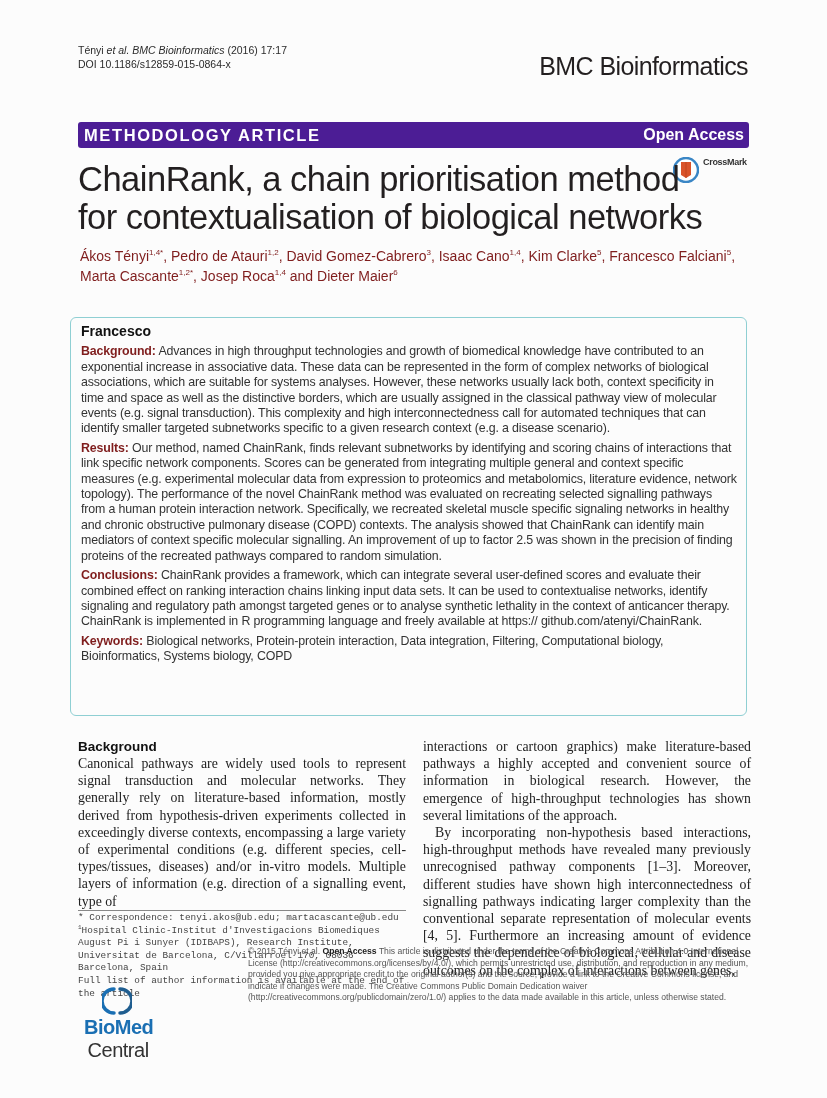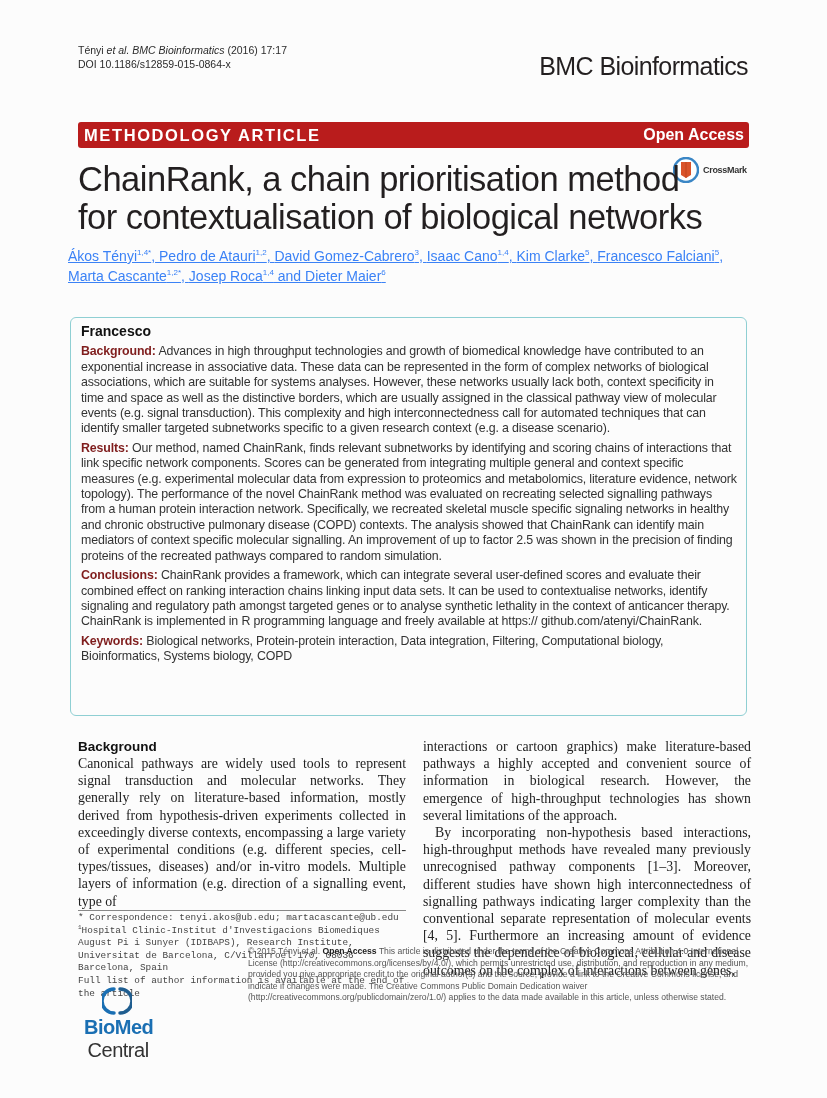--- a/index.html
+++ b/index.html
@@ -5,30 +5,30 @@
   html, body { margin: 0; padding: 0; }
   body {
     width: 827px; height: 1098px; background: #fcfcfc; position: relative; overflow: hidden;
     font-family: "Liberation Sans", "DejaVu Sans", sans-serif; color: #231f20;
   }
   .abs { position: absolute; }
   .runhead { left: 78px; top: 43px; font-size: 10.5px; line-height: 14px; color: #2b2b2b; }
   .runhead i { }
   .journal { right: 79px; top: 52px; font-size: 25px; letter-spacing: -0.6px; color: #231f20; }
   .banner {
-    left: 78px; top: 122px; width: 671px; height: 26px; background: #b91c1c; border-radius: 3px;
+    left: 78px; top: 122px; width: 671px; height: 26px; background: #4c1d95; border-radius: 3px;
     color: #fff; font-weight: bold; display: flex; align-items: center; justify-content: space-between;
     box-sizing: border-box; padding: 0 5px 0 6px;
   }
   .banner .type { font-size: 16.5px; letter-spacing: 1.6px; }
   .banner .oa { font-size: 16px; }
-  .crossmark { left: 673px; top: 157px; display: flex; align-items: center; }
+  .crossmark { left: 673px; top: 157px; display: flex; align-items: flex-start; }
   .crossmark .cm-label { font-size: 9px; font-weight: bold; color: #333; margin-left: 4px; letter-spacing: -0.3px; }
   .title { left: 78px; top: 160px; font-size: 34.5px; line-height: 38px; color: #231f20; letter-spacing: -0.5px; }
-  .authors { left: 68px; top: 246px; width: 660px; font-size: 14px; line-height: 20px; color: #3b82f6; text-decoration: underline; }
+  .authors { left: 80px; top: 246px; width: 660px; font-size: 14px; line-height: 20px; color: #7f1d1d; }
   .authors sup { font-size: 8px; vertical-align: 6px; line-height: 0; }
   .abstract {
     left: 70px; top: 317px; width: 677px; height: 399px; border: 1.5px solid #8fcfd3; border-radius: 6px;
     box-sizing: border-box; padding: 6px 9px 0 10px; font-size: 12.4px; line-height: 15.4px; color: #333;
   }
   .abstract .abs-title { font-weight: bold; font-size: 14px; color: #111; margin-bottom: 5px; }
   .abstract p { margin: 0 0 4px 0; letter-spacing: -0.15px; }
   .abstract b { color: #7f1d1d; }
   .col {
     top: 738px; width: 328px; font-family: "Liberation Serif", "DejaVu Serif", serif; font-size: 13.8px;

